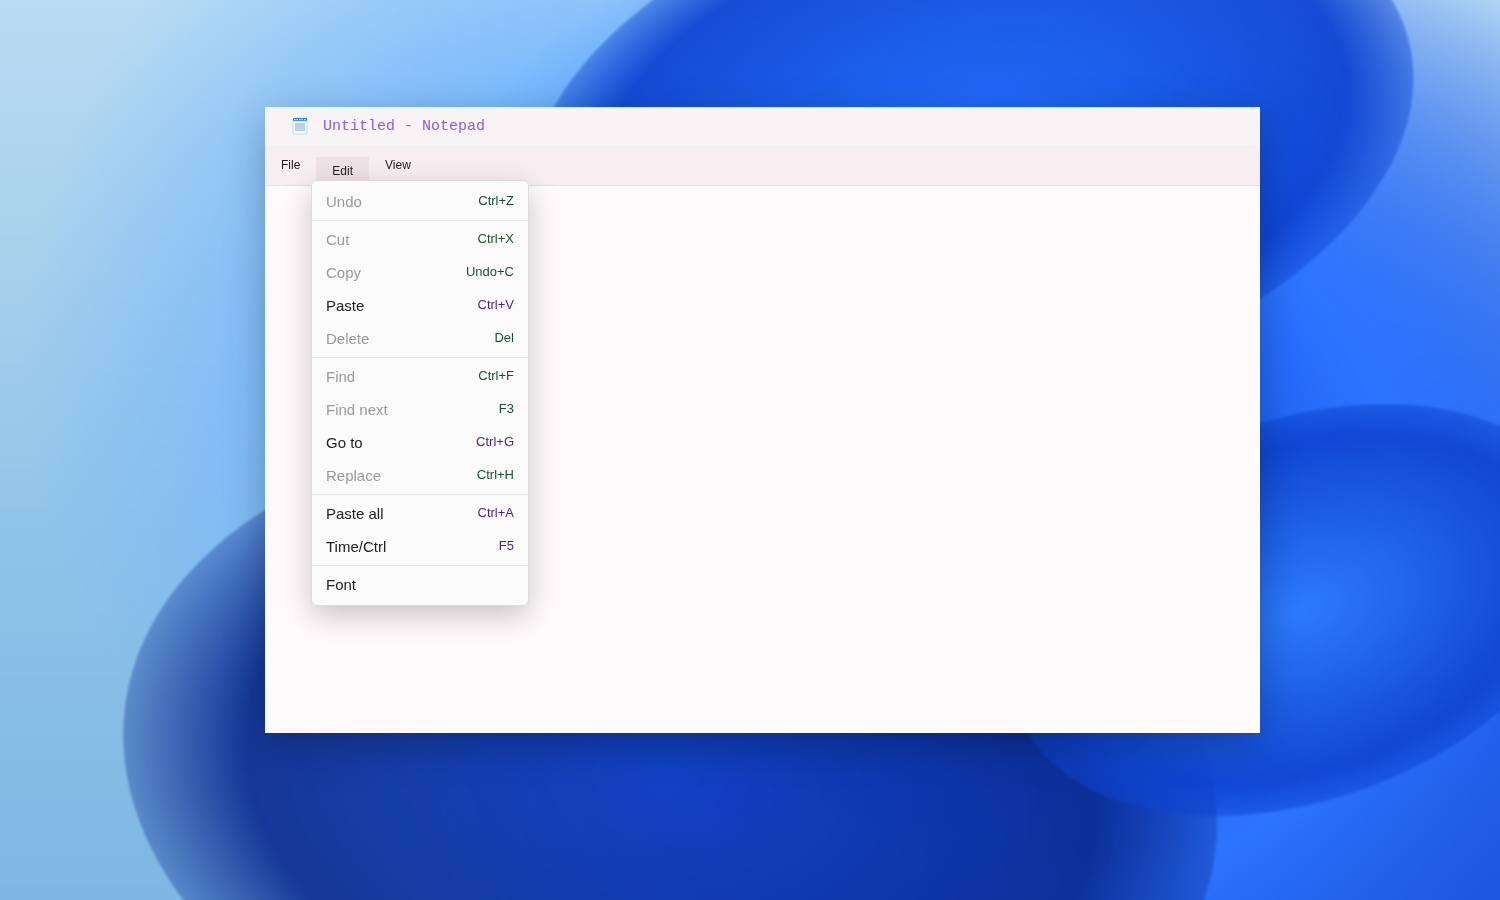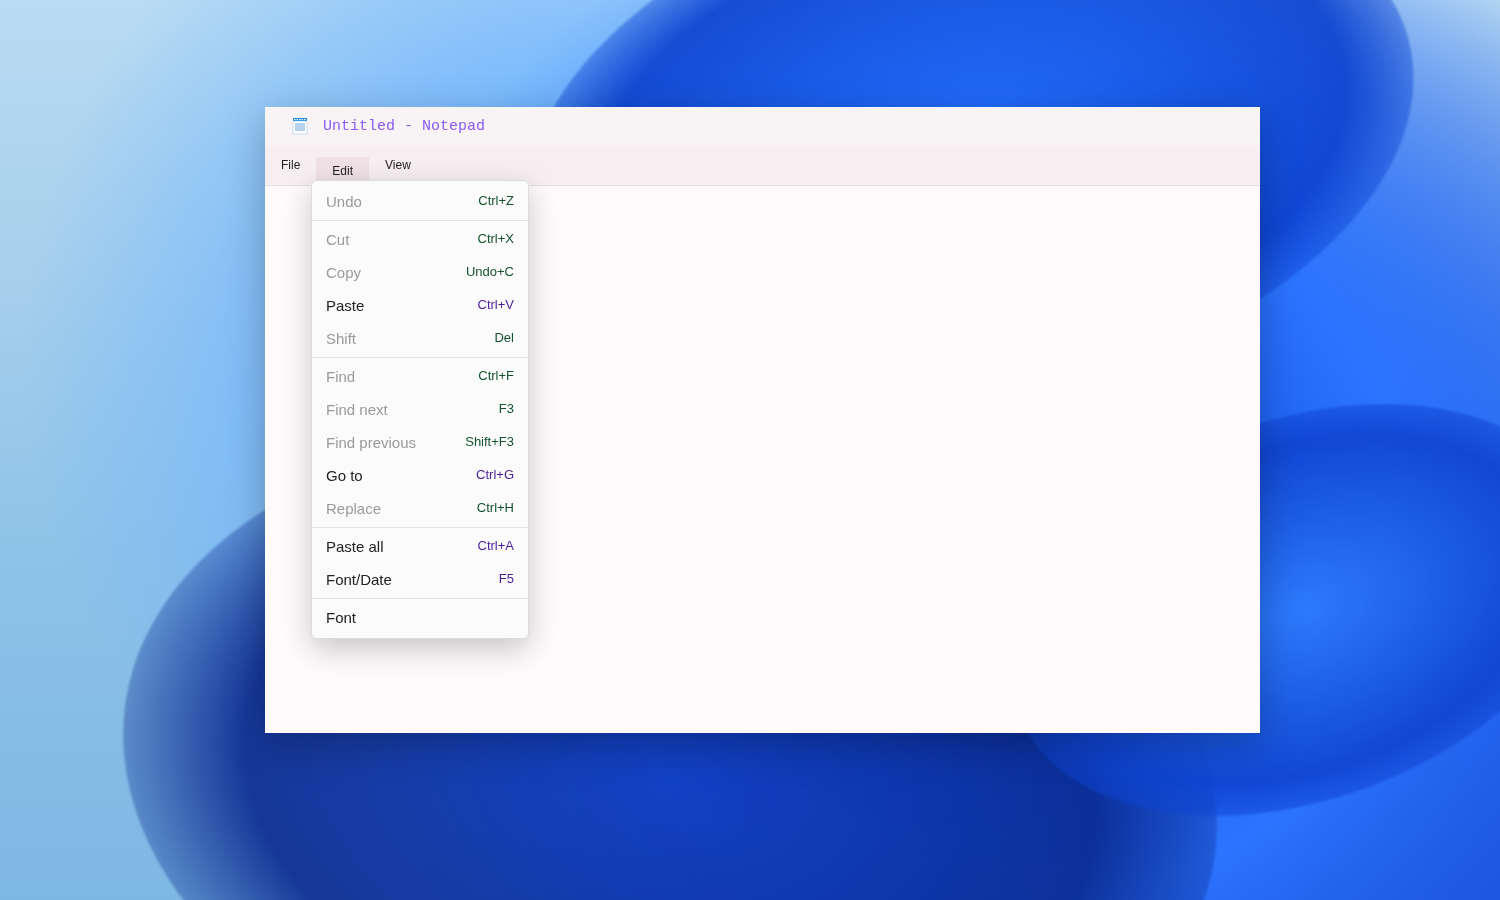--- a/index.html
+++ b/index.html
@@ -179,51 +179,47 @@
       </div>
       <div class="dd-item disabled">
         <span class="dd-label">Copy</span>
         <span class="dd-shortcut">Undo+C</span>
       </div>
       <div class="dd-item">
         <span class="dd-label">Paste</span>
         <span class="dd-shortcut">Ctrl+V</span>
       </div>
       <div class="dd-item disabled">
-        <span class="dd-label">Shift</span>
+        <span class="dd-label">Delete</span>
         <span class="dd-shortcut">Del</span>
       </div>
       <div class="dd-sep"></div>
       <div class="dd-item disabled">
         <span class="dd-label">Find</span>
         <span class="dd-shortcut">Ctrl+F</span>
       </div>
       <div class="dd-item disabled">
         <span class="dd-label">Find next</span>
         <span class="dd-shortcut">F3</span>
       </div>
-      <div class="dd-item disabled">
-        <span class="dd-label">Find previous</span>
-        <span class="dd-shortcut">Shift+F3</span>
-      </div>
       <div class="dd-item">
         <span class="dd-label">Go to</span>
         <span class="dd-shortcut">Ctrl+G</span>
       </div>
       <div class="dd-item disabled">
         <span class="dd-label">Replace</span>
         <span class="dd-shortcut">Ctrl+H</span>
       </div>
       <div class="dd-sep"></div>
       <div class="dd-item">
         <span class="dd-label">Paste all</span>
         <span class="dd-shortcut">Ctrl+A</span>
       </div>
       <div class="dd-item">
-        <span class="dd-label">Font/Date</span>
+        <span class="dd-label">Time/Ctrl</span>
         <span class="dd-shortcut">F5</span>
       </div>
       <div class="dd-sep"></div>
       <div class="dd-item">
         <span class="dd-label">Font</span>
       </div>
     </div>
 </div>
 
 </body></html>

